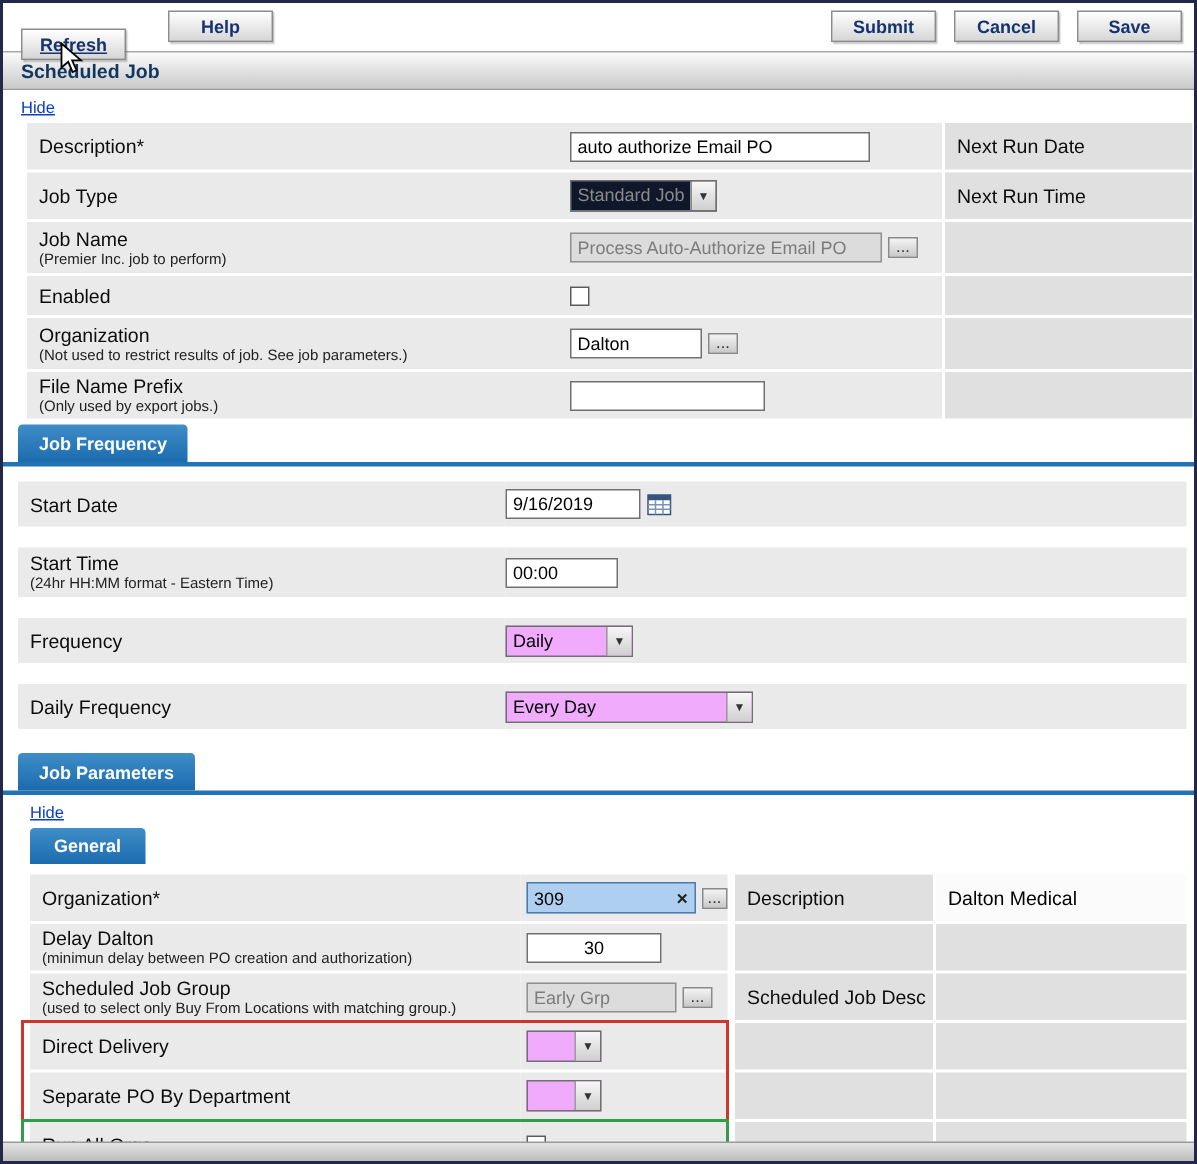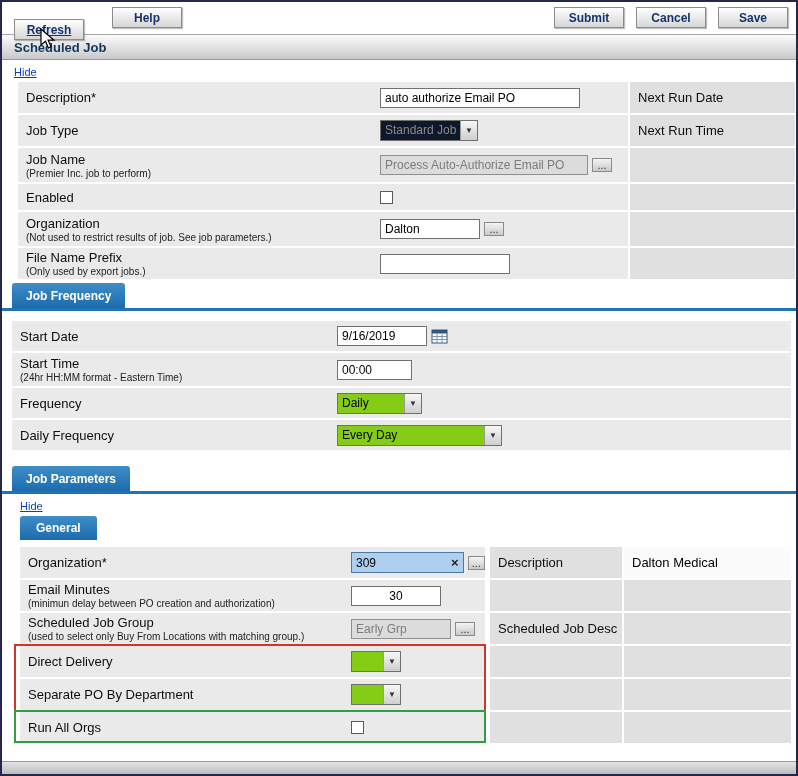--- a/index.html
+++ b/index.html
@@ -71,21 +71,21 @@
     background: linear-gradient(#f4f4f4, #c9c9c9);
     font-size: 11px; line-height: 6px; color: #333;
     cursor: pointer; align-self: center;
   }
   .checkbox {
     width: 13px; height: 13px; display: inline-block;
     border: 1px solid #5a5a5a; background: #fff; cursor: pointer;
   }
   .select {
     display: inline-flex; align-items: stretch;
-    height: 21px; border: 1px solid #707070; background: #84cc16;
+    height: 21px; border: 1px solid #707070; background: #f0abfc;
   }
   .select .sel-text { font-size: 12px; padding: 2px 4px 0 4px; flex: 1; color: #000; white-space: nowrap; overflow: hidden; }
   .select .sel-arrow {
     width: 17px; display: flex; align-items: center; justify-content: center;
     background: linear-gradient(#f7f7f7, #cfcfcf);
     border-left: 1px solid #9a9a9a;
     font-size: 8px; color: #333;
   }
   .select.dis { background: #0f172a; }
   .select.dis .sel-text { color: #8a8a8a; }
@@ -119,21 +119,21 @@
   .general-tab {
     display: inline-block; margin-left: 18px;
     background: linear-gradient(#3f8ec7, #1c6bae);
     color: #fff; font-weight: bold; font-size: 12px;
     padding: 5px 16px; border-radius: 3px 3px 0 0;
     cursor: pointer;
   }
 
   
   .s2table { margin: 10px 0 0 10px; width: 779px; }
-  .s2row { display: flex; margin-bottom: 2px; }
+  .s2row { display: flex; margin-bottom: 14px; }
   .s2-left { width: 325px; padding: 4px 8px; display: flex; flex-direction: column; justify-content: center; }
   .s2-ctrl { flex: 1; display: flex; align-items: center; }
   .h30 { height: 30px; } .h33 { height: 33px; }
 
   
   .cal-icon { margin-left: 4px; cursor: pointer; display: inline-flex; }
 
   
   .s3table { position: relative; margin: 7px 0 12px 18px; width: 771px; }
   .s3row { display: flex; margin-bottom: 2px; height: 31px; }
@@ -243,21 +243,21 @@
       </div>
       <div class="s1-right cellgray2"></div>
     </div>
 
     <div class="s1row h34">
       <div class="s1-left cellgray">
         <div class="lbl">Organization</div>
         <div class="sub">(Not used to restrict results of job. See job parameters.)</div>
       </div>
       <div class="s1-ctrl cellgray">
-        <input class="txt" style="width: 100px;" value="Dalton">
+        <input class="txt" style="width: 88px;" value="Dalton">
         <button class="dots-btn">...</button>
       </div>
       <div class="s1-right cellgray2"></div>
     </div>
 
     <div class="s1row h31">
       <div class="s1-left cellgray">
         <div class="lbl">File Name Prefix</div>
         <div class="sub">(Only used by export jobs.)</div>
       </div>
@@ -354,21 +354,21 @@
       <div class="s3-rlabel cellgray2">
         <span class="lbl">Description</span>
       </div>
       <div class="s3-rvalue white">
         <span>Dalton Medical</span>
       </div>
     </div>
 
     <div class="s3row">
       <div class="s3-left cellgray">
-        <div class="lbl">Email Minutes</div>
+        <div class="lbl">Delay Dalton</div>
         <div class="sub">(minimun delay between PO creation and authorization)</div>
       </div>
       <div class="s3-ctrl cellgray">
         <input class="txt" style="width: 90px; text-align: center;" value="30">
       </div>
       <div class="s3-rlabel cellgray2"></div>
       <div class="s3-rvalue cellgray2"></div>
     </div>
 
     <div class="s3row">

